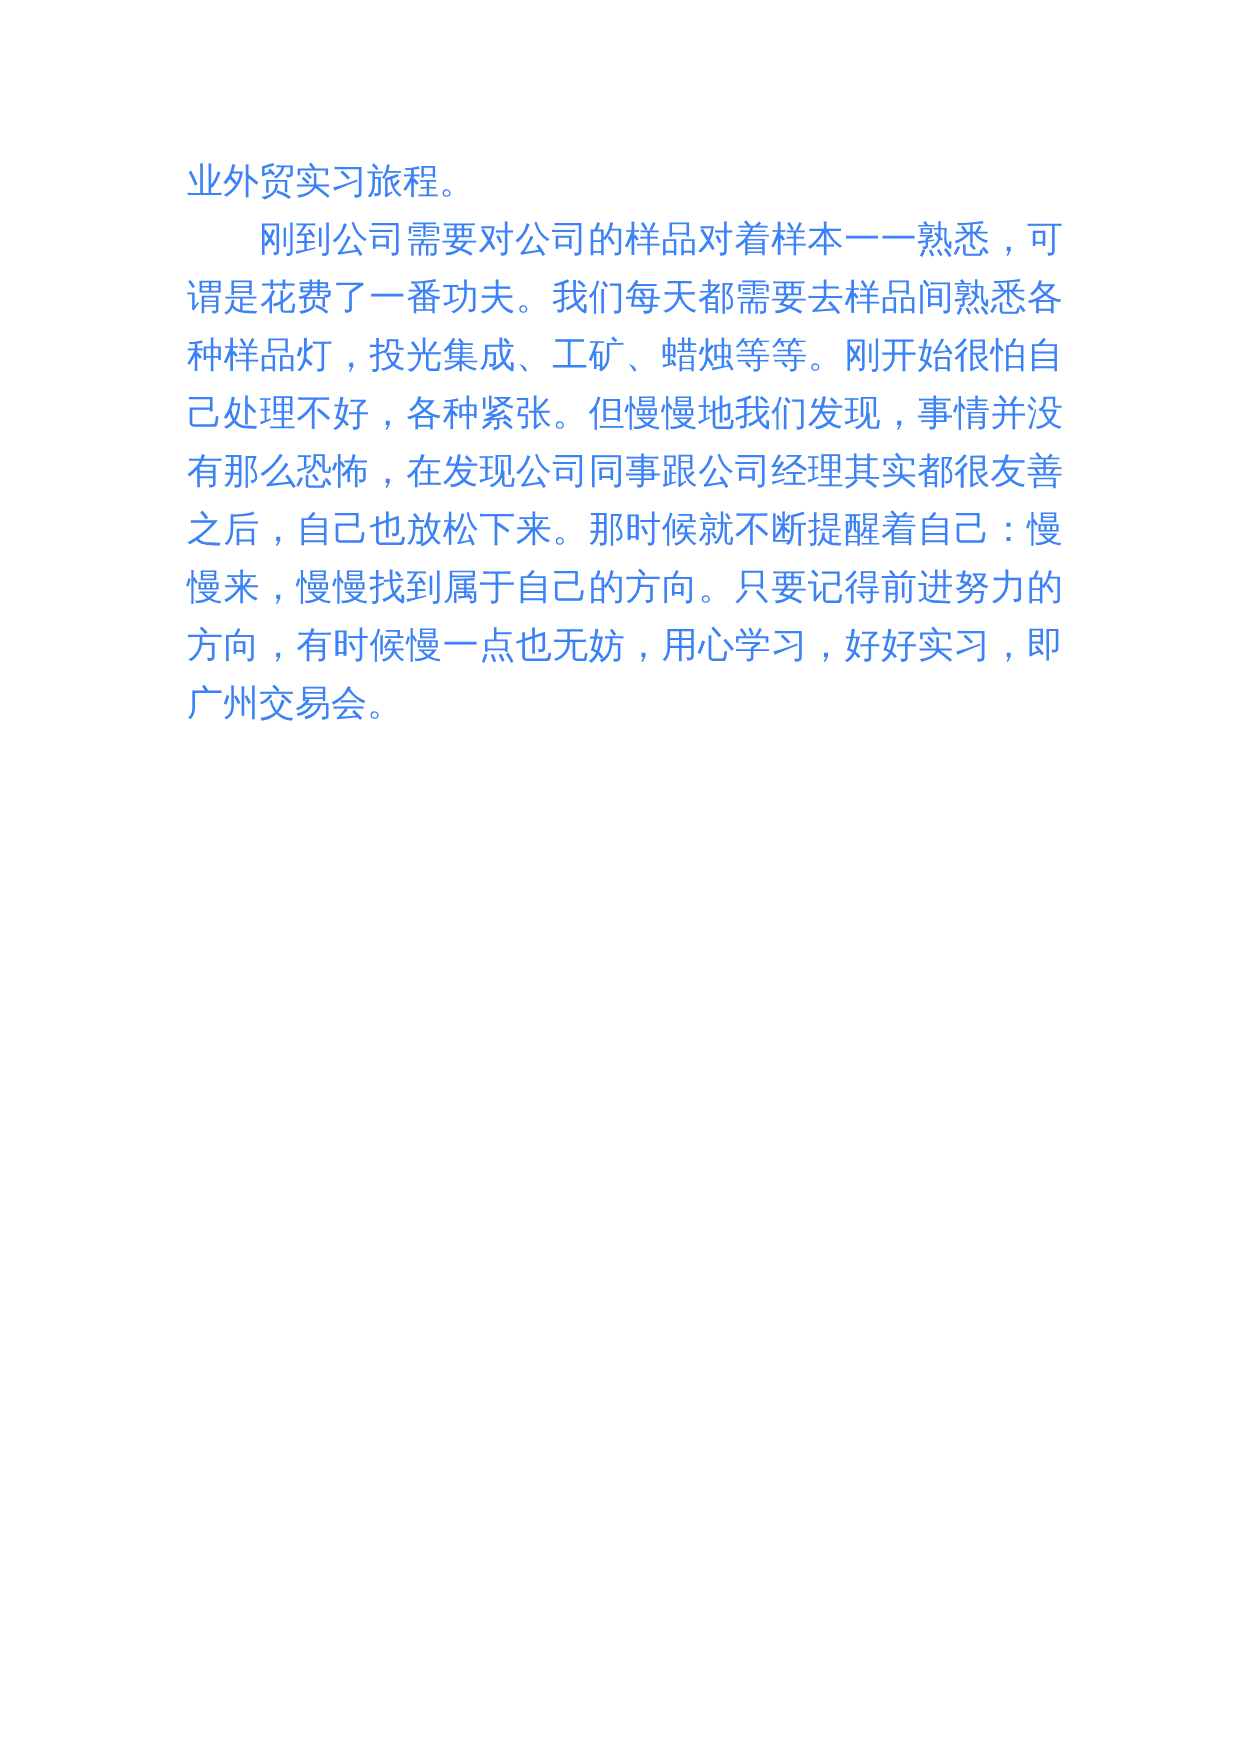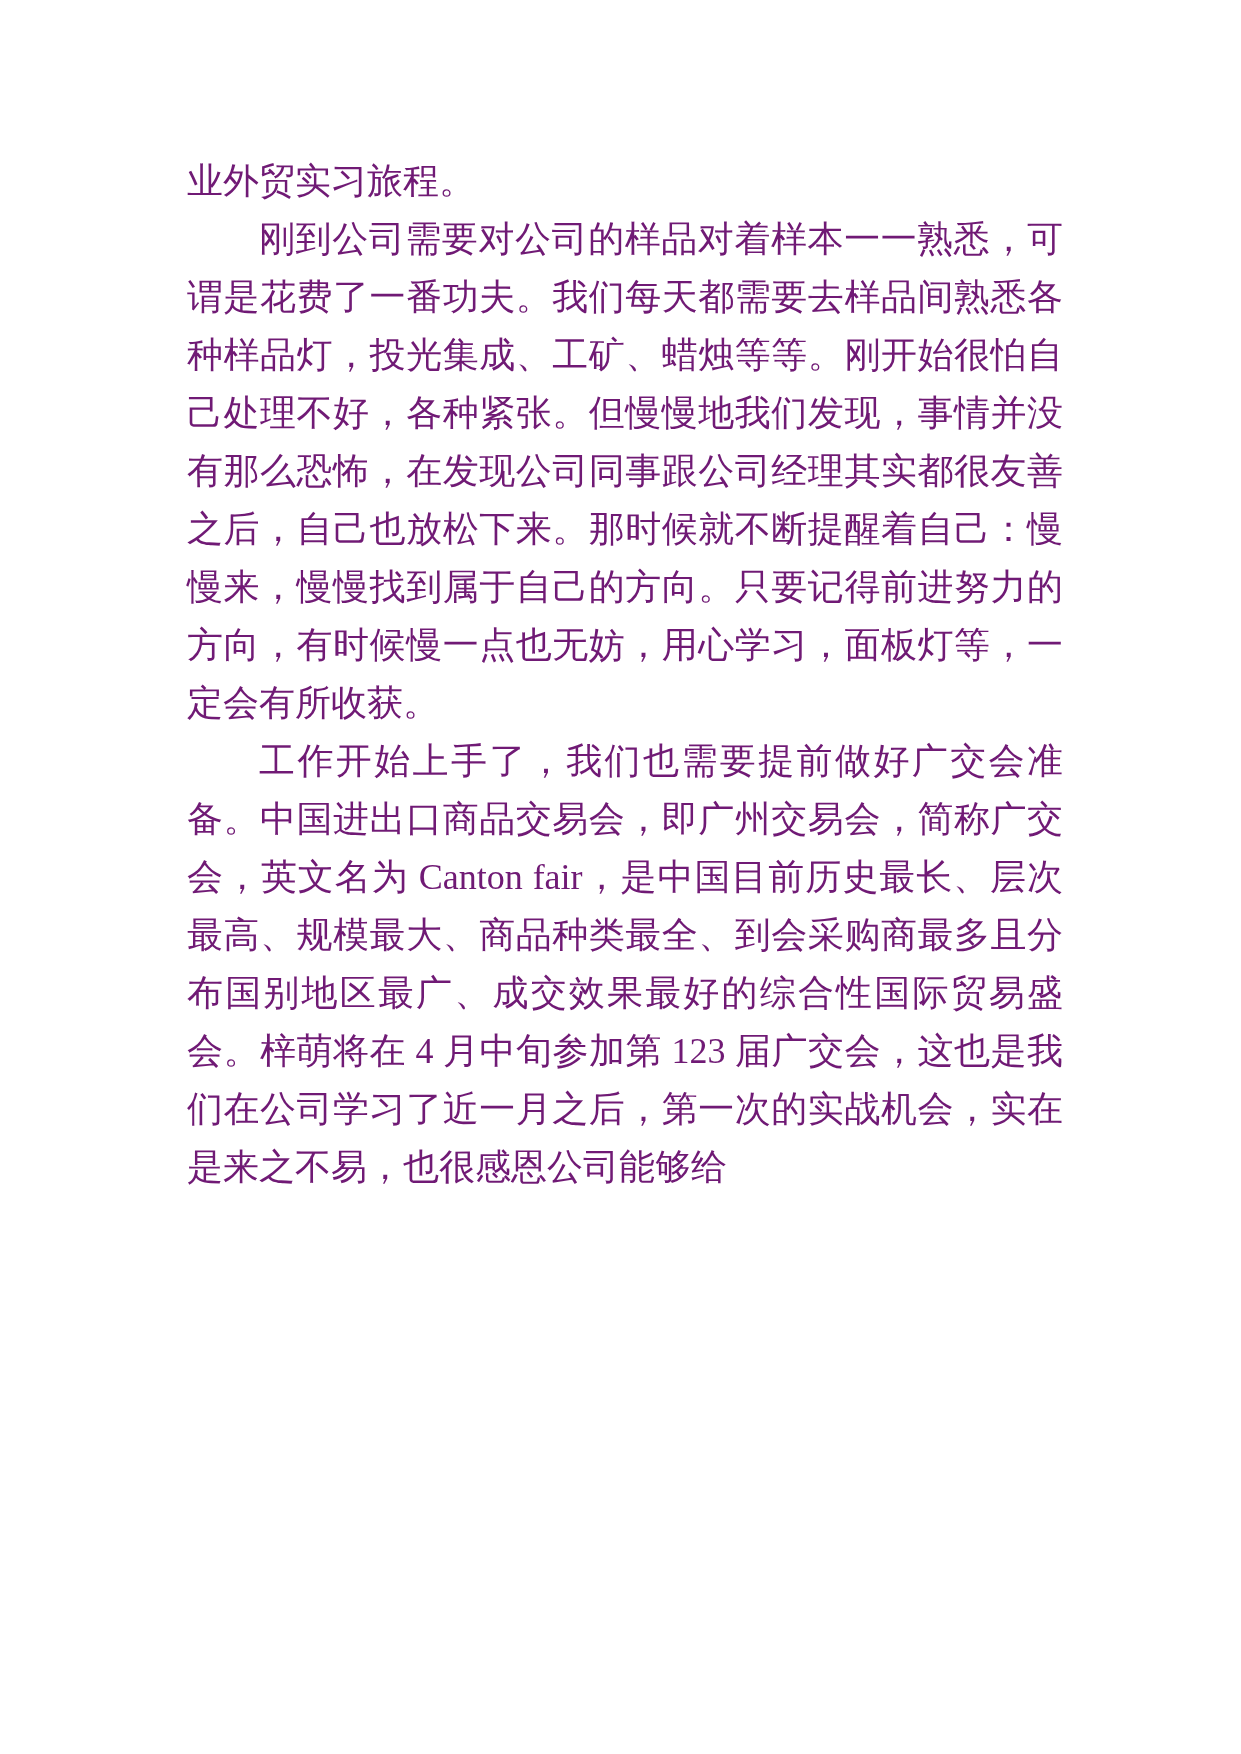--- a/index.html
+++ b/index.html
@@ -15,37 +15,36 @@
     overflow: hidden;
   }
   .text-block {
     position: absolute;
     left: 187px;
     top: 152px;
     width: 876px;
     font-family: "Liberation Serif", "DejaVu Serif", serif;
     font-size: 36px;
     line-height: 58px;
-    color: #701a75;
+    color: #3b82f6;
     text-align: justify;
     text-justify: inter-character;
     line-break: strict;
     word-break: normal;
   }
   .para {
     margin: 0;
     padding: 0;
     text-indent: 2em;
   }
   .para.no-indent {
     text-indent: 0;
   }
 </style>
 </head>
 <body>
 
 <div class="page">
   <div class="text-block">
     <p class="para no-indent">业外贸实习旅程。</p>
-    <p class="para">刚到公司需要对公司的样品对着样本一一熟悉，可谓是花费了一番功夫。我们每天都需要去样品间熟悉各种样品灯，投光集成、工矿、蜡烛等等。刚开始很怕自己处理不好，各种紧张。但慢慢地我们发现，事情并没有那么恐怖，在发现公司同事跟公司经理其实都很友善之后，自己也放松下来。那时候就不断提醒着自己：慢慢来，慢慢找到属于自己的方向。只要记得前进努力的方向，有时候慢一点也无妨，用心学习，面板灯等，一定会有所收获。</p>
-    <p class="para">工作开始上手了，我们也需要提前做好广交会准备。中国进出口商品交易会，即广州交易会，简称广交会，英文名为 Canton fair，是中国目前历史最长、层次最高、规模最大、商品种类最全、到会采购商最多且分布国别地区最广、成交效果最好的综合性国际贸易盛会。梓萌将在 4 月中旬参加第 123 届广交会，这也是我们在公司学习了近一月之后，第一次的实战机会，实在是来之不易，也很感恩公司能够给</p>
+    <p class="para">刚到公司需要对公司的样品对着样本一一熟悉，可谓是花费了一番功夫。我们每天都需要去样品间熟悉各种样品灯，投光集成、工矿、蜡烛等等。刚开始很怕自己处理不好，各种紧张。但慢慢地我们发现，事情并没有那么恐怖，在发现公司同事跟公司经理其实都很友善之后，自己也放松下来。那时候就不断提醒着自己：慢慢来，慢慢找到属于自己的方向。只要记得前进努力的方向，有时候慢一点也无妨，用心学习，好好实习，即广州交易会。</p>
   </div>
 </div>
 
 </body></html>

